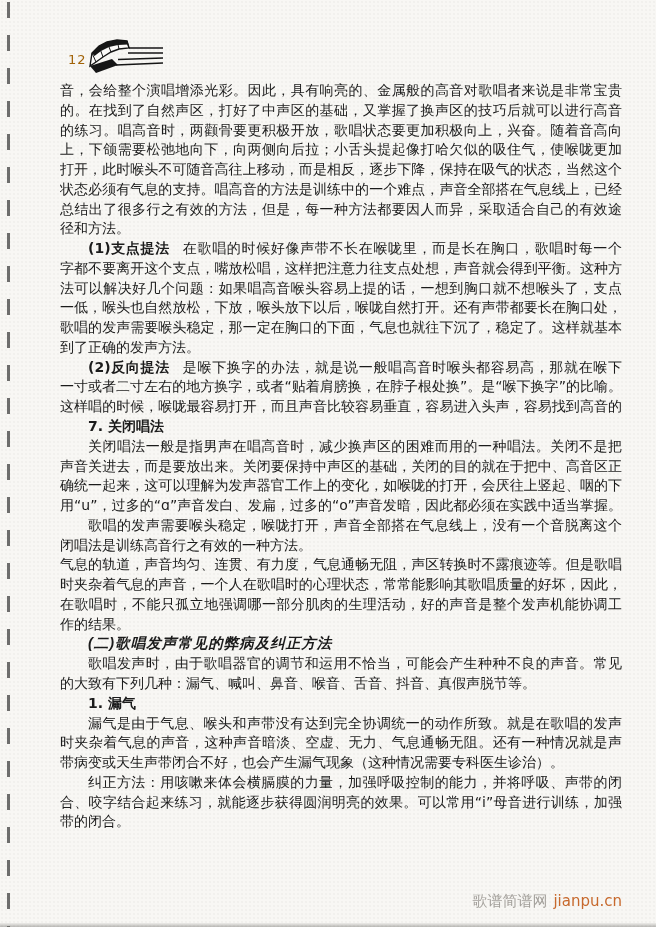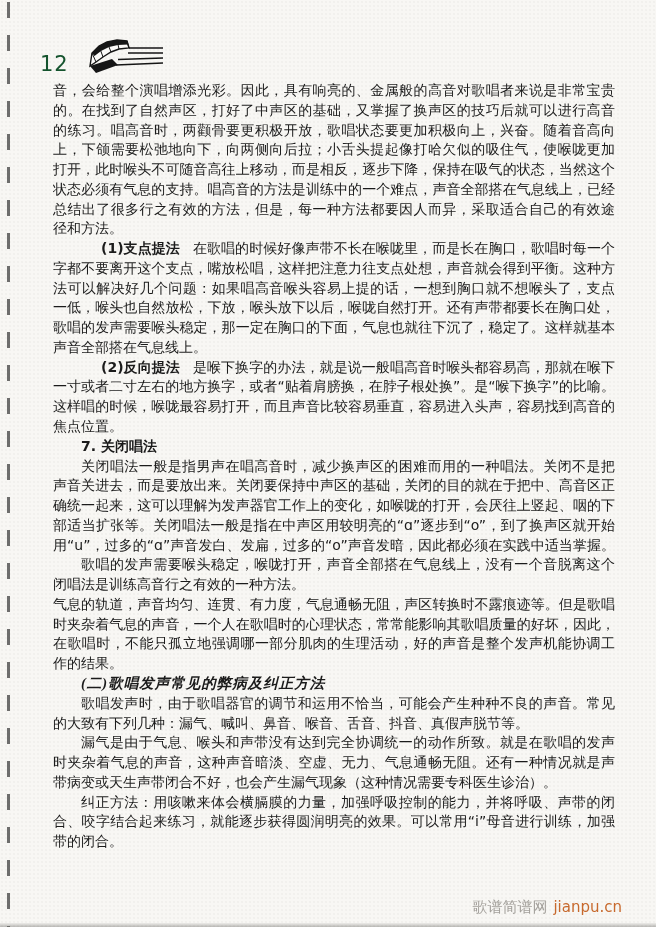--- a/index.html
+++ b/index.html
@@ -12,42 +12,42 @@
     color:#1b1b1b;
   }
   .binding-dashes{
     position:absolute;left:7px;top:2px;bottom:0;width:3px;
     background:repeating-linear-gradient(to bottom,
       rgba(45,45,45,0.85) 0px, rgba(45,45,45,0.85) 16px,
       transparent 16px, transparent 33px);
     opacity:.8;
   }
   .page-number{
-    position:absolute;left:40px;top:52px;
-    font-size:21px;color:#14532d;letter-spacing:1px;
+    position:absolute;left:68px;top:52px;
+    font-size:13px;color:#a16207;letter-spacing:1px;
   }
   .logo{position:absolute;left:84px;top:36px;}
   .body-text{
-    position:absolute;left:53px;top:81px;width:562px;
+    position:absolute;left:60px;top:81px;width:562px;
   }
   .line{
     height:19.77px;line-height:19.77px;font-size:14px;
     overflow:hidden;white-space:normal;
     color:#1b1b1b;
   }
   .just{text-align:justify;text-align-last:justify;}
   .ind{padding-left:28px;}
   .bold{font-weight:bold;}
   .kai{
-    font-family:Liberation Serif, serif;font-style:italic;font-weight:bold;
+    font-family:Liberation Sans, sans-serif;font-style:italic;font-weight:bold;
     font-size:14.5px;letter-spacing:1px;
   }
-  .pre{font-weight:bold;margin-right:13px;margin-left:20px;}
+  .pre{font-weight:bold;margin-right:13px;}
   .watermark{
-    position:absolute;right:34px;bottom:10px;
+    position:absolute;right:34px;bottom:16px;
     font-size:15px;white-space:nowrap;
   }
   .wm-name{color:#a3a09b;}
   .wm-url{color:#c7692d;margin-left:6px;}
   .bottom-edge{
     position:absolute;left:0;right:0;bottom:0;height:4px;
     background:linear-gradient(to bottom, rgba(150,150,146,0.12), rgba(110,110,106,0.45));
   }
 </style>
 </head>
@@ -72,40 +72,39 @@
     <div class="line just">上，下颌需要松弛地向下，向两侧向后拉；小舌头提起像打哈欠似的吸住气，使喉咙更加</div>
     <div class="line just">打开，此时喉头不可随音高往上移动，而是相反，逐步下降，保持在吸气的状态，当然这个</div>
     <div class="line just">状态必须有气息的支持。唱高音的方法是训练中的一个难点，声音全部搭在气息线上，已经</div>
     <div class="line just">总结出了很多行之有效的方法，但是，每一种方法都要因人而异，采取适合自己的有效途</div>
     <div class="line">径和方法。</div>
     <div class="line just ind"><span class="pre">(1)支点提法</span>在歌唱的时候好像声带不长在喉咙里，而是长在胸口，歌唱时每一个</div>
     <div class="line just">字都不要离开这个支点，嘴放松唱，这样把注意力往支点处想，声音就会得到平衡。这种方</div>
     <div class="line just">法可以解决好几个问题：如果唱高音喉头容易上提的话，一想到胸口就不想喉头了，支点</div>
     <div class="line just">一低，喉头也自然放松，下放，喉头放下以后，喉咙自然打开。还有声带都要长在胸口处，气</div>
     <div class="line just">歌唱的发声需要喉头稳定，那一定在胸口的下面，气息也就往下沉了，稳定了。这样就基本找</div>
-    <div class="line">声音全部搭在气息线上。</div>
+    <div class="line">到了正确的发声方法。</div>
     <div class="line just ind"><span class="pre">(2)反向提法</span>是喉下换字的办法，就是说一般唱高音时喉头都容易高，那就在喉下</div>
     <div class="line just">一寸或者二寸左右的地方换字，或者“贴着肩膀换，在脖子根处换”。是“喉下换字”的比喻。</div>
     <div class="line just">这样唱的时候，喉咙最容易打开，而且声音比较容易垂直，容易进入头声，容易找到高音的</div>
-    <div class="line">焦点位置。</div>
     <div class="line ind bold">7. 关闭唱法</div>
     <div class="line just ind">关闭唱法一般是指男声在唱高音时，减少换声区的困难而用的一种唱法。关闭不是把</div>
     <div class="line just">声音关进去，而是要放出来。关闭要保持中声区的基础，关闭的目的就在于把中、高音区正</div>
     <div class="line just">确统一起来，这可以理解为发声器官工作上的变化，如喉咙的打开，会厌往上竖起、咽的下</div>
-    <div class="line just">部适当扩张等。关闭唱法一般是指在中声区用较明亮的“ɑ”逐步到“o”，到了换声区就开始</div>
     <div class="line just">用“u”，过多的“ɑ”声音发白、发扁，过多的“o”声音发暗，因此都必须在实践中适当掌握。关</div>
     <div class="line just ind">歌唱的发声需要喉头稳定，喉咙打开，声音全部搭在气息线上，没有一个音脱离这个</div>
     <div class="line">闭唱法是训练高音行之有效的一种方法。</div>
     <div class="line just">气息的轨道，声音均匀、连贯、有力度，气息通畅无阻，声区转换时不露痕迹等。但是歌唱是</div>
     <div class="line just">时夹杂着气息的声音，一个人在歌唱时的心理状态，常常能影响其歌唱质量的好坏，因此，</div>
     <div class="line just">在歌唱时，不能只孤立地强调哪一部分肌肉的生理活动，好的声音是整个发声机能协调工</div>
     <div class="line">作的结果。</div>
     <div class="line ind kai">(二)歌唱发声常见的弊病及纠正方法</div>
     <div class="line just ind">歌唱发声时，由于歌唱器官的调节和运用不恰当，可能会产生种种不良的声音。常见</div>
     <div class="line">的大致有下列几种：漏气、喊叫、鼻音、喉音、舌音、抖音、真假声脱节等。</div>
+    <div class="line ind bold">1. 漏气</div>
     <div class="line just ind">漏气是由于气息、喉头和声带没有达到完全协调统一的动作所致。就是在歌唱的发声</div>
     <div class="line just">时夹杂着气息的声音，这种声音暗淡、空虚、无力、气息通畅无阻。还有一种情况就是声</div>
     <div class="line">带病变或天生声带闭合不好，也会产生漏气现象（这种情况需要专科医生诊治）。</div>
     <div class="line just ind">纠正方法：用咳嗽来体会横膈膜的力量，加强呼吸控制的能力，并将呼吸、声带的闭</div>
     <div class="line just">合、咬字结合起来练习，就能逐步获得圆润明亮的效果。可以常用“i”母音进行训练，加强声</div>
     <div class="line">带的闭合。</div>
   </main>
 
 <div class="watermark">
   <span class="wm-name">歌谱简谱网</span><span class="wm-url">jianpu.cn</span>

